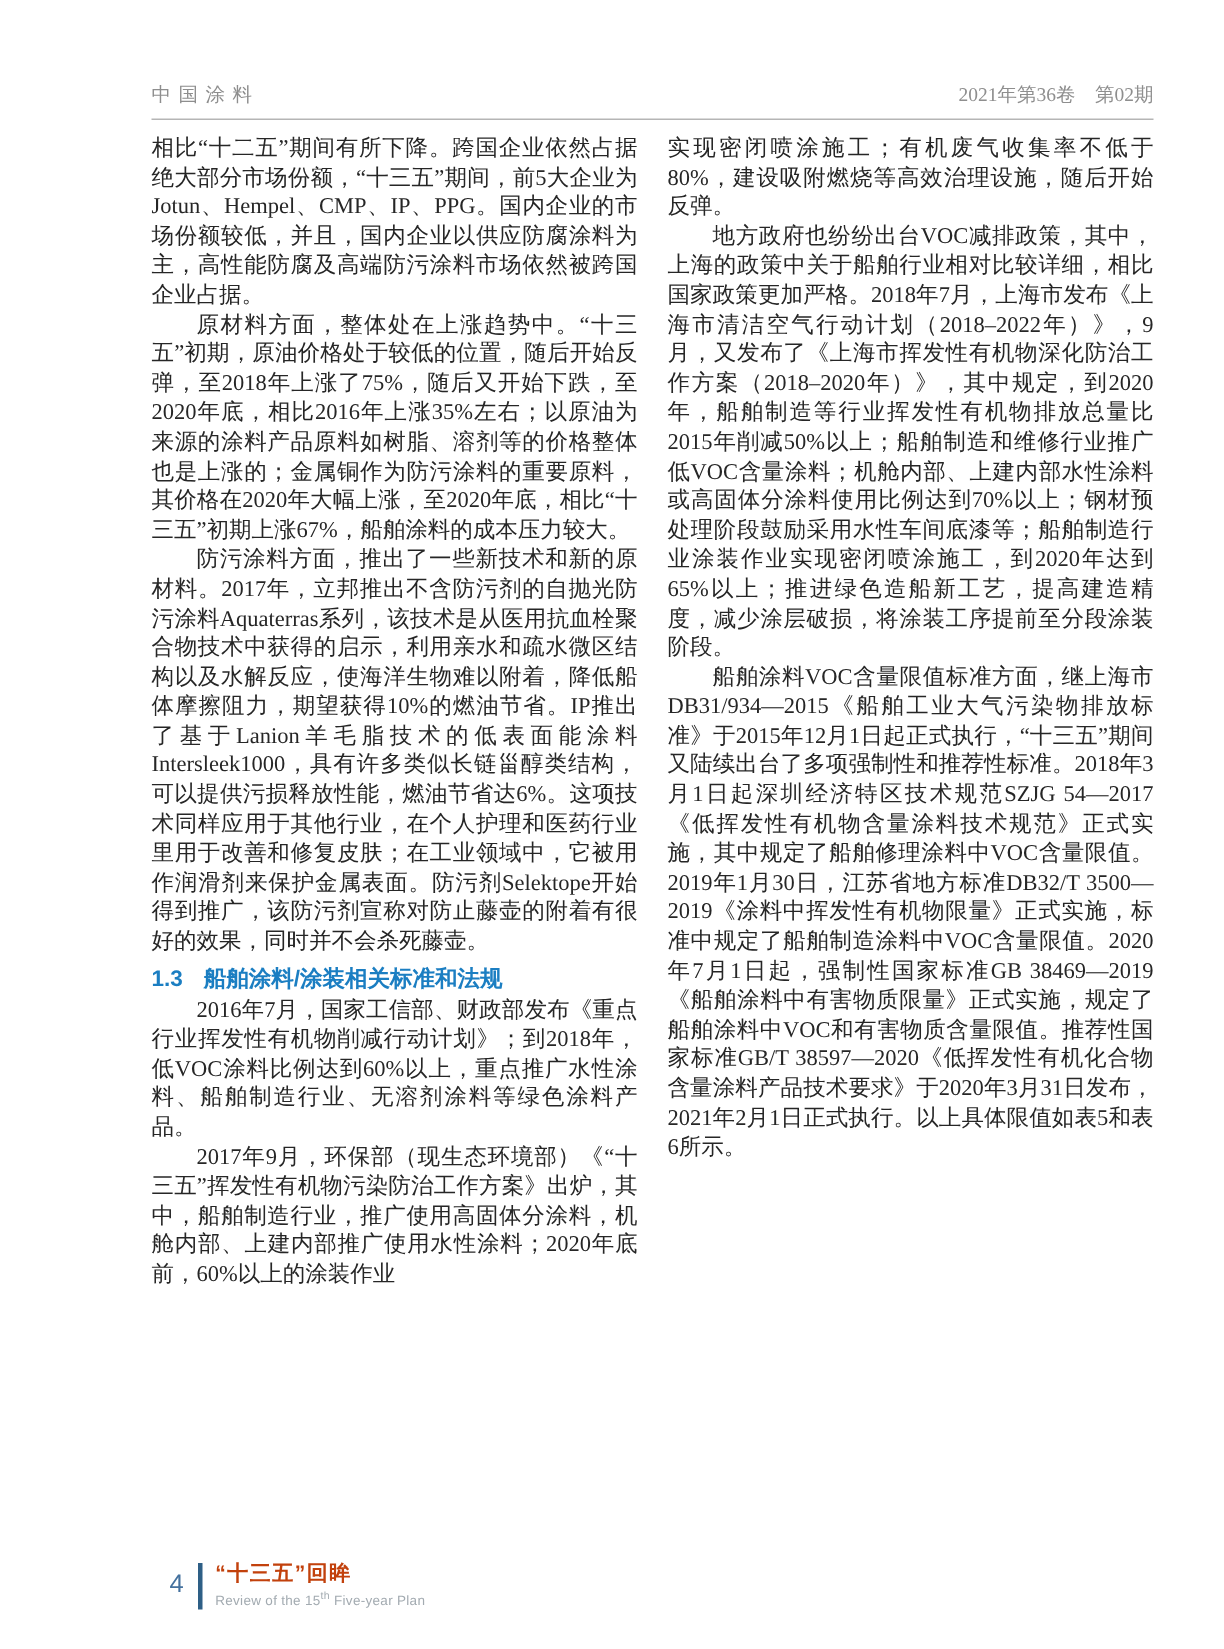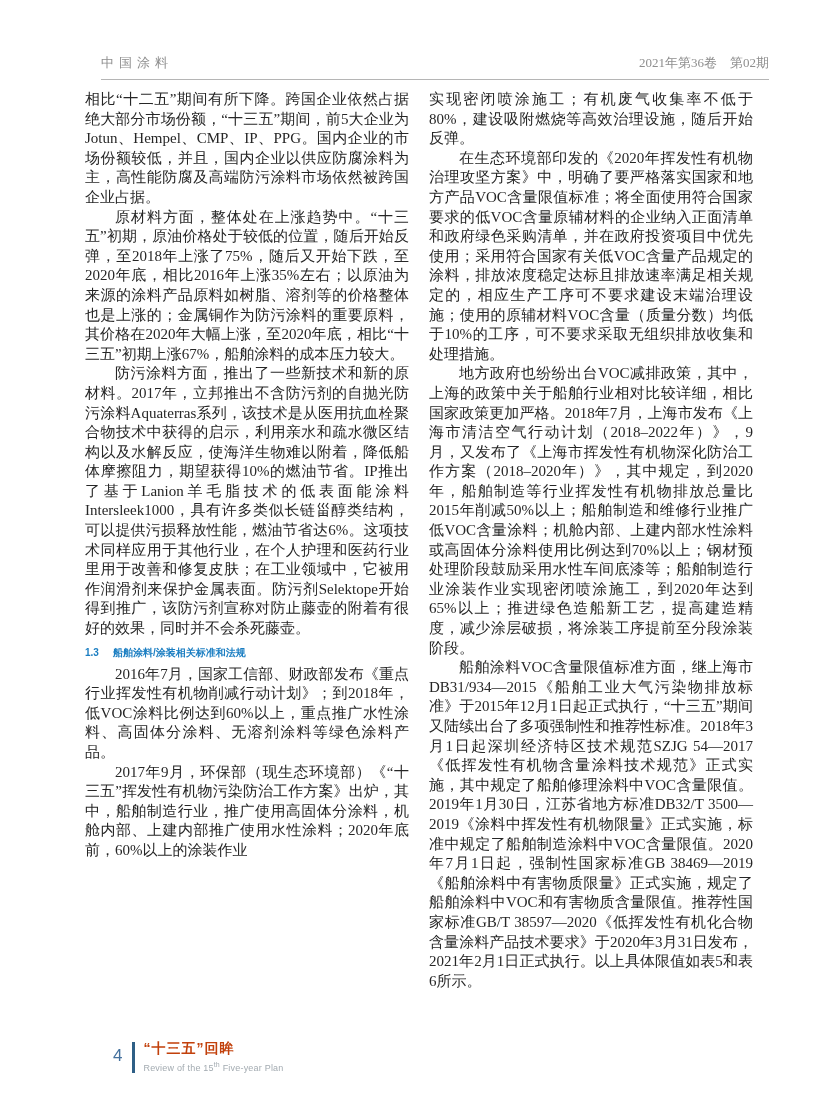--- a/index.html
+++ b/index.html
@@ -8,30 +8,30 @@
     position:relative; width:816px; height:1099px; background:#ffffff; overflow:hidden;
     font-family:"Liberation Serif","DejaVu Serif",serif; color:#262626;margin-left:16px;
   }
   .header {
     position:absolute; top:54px; left:85px; width:668px;
     display:flex; justify-content:space-between; align-items:flex-end;
     padding-bottom:7px; border-bottom:1px solid #b5b5b5;
     font-size:13px; color:#8e8e8e;
   }
   .journal { letter-spacing:5px; }
-  .columns { position:absolute; top:90px; left:69px; width:668px; display:flex; gap:20px; }
+  .columns { position:absolute; top:90px; left:85px; width:668px; display:flex; gap:20px; }
   .col {
     width:330px; font-size:15px; line-height:19.6px;
     text-align:justify; text-justify:inter-ideograph; overflow-wrap:break-word;
   }
   .col p { text-indent:2em; }
   .col p.no-indent { text-indent:0; }
   .sec-heading {
     font-family:"Liberation Sans","DejaVu Sans",sans-serif;
-    font-size:10px; font-weight:bold; color:#1b7ec2;
+    font-size:15px; font-weight:bold; color:#1b7ec2;
     line-height:21px; margin:3px 0 2px; text-align:left;
   }
   .sec-num { margin-right:14px; }
   .footer {
     position:absolute; top:1040px; left:97px;
     display:flex; align-items:flex-start;
     font-family:"Liberation Sans","DejaVu Sans",sans-serif;
   }
   .page-num { color:#44719e; font-size:17px; margin-top:6px; }
   .fbar { width:3px; background:#2e5f86; height:31px; margin:2px 8px 0 10px; }
@@ -51,27 +51,26 @@
 
   <div class="columns">
 
     <div class="col">
       <p class="no-indent">相比“十二五”期间有所下降。跨国企业依然占据绝大部分市场份额，“十三五”期间，前5大企业为Jotun、Hempel、CMP、IP、PPG。国内企业的市场份额较低，并且，国内企业以供应防腐涂料为主，高性能防腐及高端防污涂料市场依然被跨国企业占据。</p>
       <p>原材料方面，整体处在上涨趋势中。“十三五”初期，原油价格处于较低的位置，随后开始反弹，至2018年上涨了75%，随后又开始下跌，至2020年底，相比2016年上涨35%左右；以原油为来源的涂料产品原料如树脂、溶剂等的价格整体也是上涨的；金属铜作为防污涂料的重要原料，其价格在2020年大幅上涨，至2020年底，相比“十三五”初期上涨67%，船舶涂料的成本压力较大。</p>
       <p>防污涂料方面，推出了一些新技术和新的原材料。2017年，立邦推出不含防污剂的自抛光防污涂料Aquaterras系列，该技术是从医用抗血栓聚合物技术中获得的启示，利用亲水和疏水微区结构以及水解反应，使海洋生物难以附着，降低船体摩擦阻力，期望获得10%的燃油节省。IP推出了基于Lanion羊毛脂技术的低表面能涂料Intersleek1000，具有许多类似长链甾醇类结构，可以提供污损释放性能，燃油节省达6%。这项技术同样应用于其他行业，在个人护理和医药行业里用于改善和修复皮肤；在工业领域中，它被用作润滑剂来保护金属表面。防污剂Selektope开始得到推广，该防污剂宣称对防止藤壶的附着有很好的效果，同时并不会杀死藤壶。</p>
       <div class="sec-heading">
         <span class="sec-num">1.3</span><span>船舶涂料/涂装相关标准和法规</span>
       </div>
-      <p>2016年7月，国家工信部、财政部发布《重点行业挥发性有机物削减行动计划》；到2018年，低VOC涂料比例达到60%以上，重点推广水性涂料、高固体分涂料、无溶剂涂料等绿色涂料产品。</p>
+      <p>2016年7月，国家工信部、财政部发布《重点行业挥发性有机物削减行动计划》；到2018年，低VOC涂料比例达到60%以上，重点推广水性涂料、船舶制造行业、无溶剂涂料等绿色涂料产品。</p>
       <p>2017年9月，环保部（现生态环境部）《“十三五”挥发性有机物污染防治工作方案》出炉，其中，船舶制造行业，推广使用高固体分涂料，机舱内部、上建内部推广使用水性涂料；2020年底前，60%以上的涂装作业</p>
     </div>
 
     <div class="col">
       <p class="no-indent">实现密闭喷涂施工；有机废气收集率不低于80%，建设吸附燃烧等高效治理设施，随后开始反弹。</p>
-      <p>在生态环境部印发的《2020年挥发性有机物治理攻坚方案》中，明确了要严格落实国家和地方产品VOC含量限值标准；将全面使用符合国家要求的低VOC含量原辅材料的企业纳入正面清单和政府绿色采购清单，并在政府投资项目中优先使用；采用符合国家有关低VOC含量产品规定的涂料，排放浓度稳定达标且排放速率满足相关规定的，相应生产工序可不要求建设末端治理设施；使用的原辅材料VOC含量（质量分数）均低于10%的工序，可不要求采取无组织排放收集和处理措施。</p>
       <p>地方政府也纷纷出台VOC减排政策，其中，上海的政策中关于船舶行业相对比较详细，相比国家政策更加严格。2018年7月，上海市发布《上海市清洁空气行动计划（2018–2022年）》，9月，又发布了《上海市挥发性有机物深化防治工作方案（2018–2020年）》，其中规定，到2020年，船舶制造等行业挥发性有机物排放总量比2015年削减50%以上；船舶制造和维修行业推广低VOC含量涂料；机舱内部、上建内部水性涂料或高固体分涂料使用比例达到70%以上；钢材预处理阶段鼓励采用水性车间底漆等；船舶制造行业涂装作业实现密闭喷涂施工，到2020年达到65%以上；推进绿色造船新工艺，提高建造精度，减少涂层破损，将涂装工序提前至分段涂装阶段。</p>
       <p>船舶涂料VOC含量限值标准方面，继上海市DB31/934—2015《船舶工业大气污染物排放标准》于2015年12月1日起正式执行，“十三五”期间又陆续出台了多项强制性和推荐性标准。2018年3月1日起深圳经济特区技术规范SZJG 54—2017《低挥发性有机物含量涂料技术规范》正式实施，其中规定了船舶修理涂料中VOC含量限值。2019年1月30日，江苏省地方标准DB32/T 3500—2019《涂料中挥发性有机物限量》正式实施，标准中规定了船舶制造涂料中VOC含量限值。2020年7月1日起，强制性国家标准GB 38469—2019《船舶涂料中有害物质限量》正式实施，规定了船舶涂料中VOC和有害物质含量限值。推荐性国家标准GB/T 38597—2020《低挥发性有机化合物含量涂料产品技术要求》于2020年3月31日发布，2021年2月1日正式执行。以上具体限值如表5和表6所示。</p>
     </div>
 
   </div>
 
   <div class="footer">
     <span class="page-num">4</span>
     <span class="fbar"></span>
     <span>

